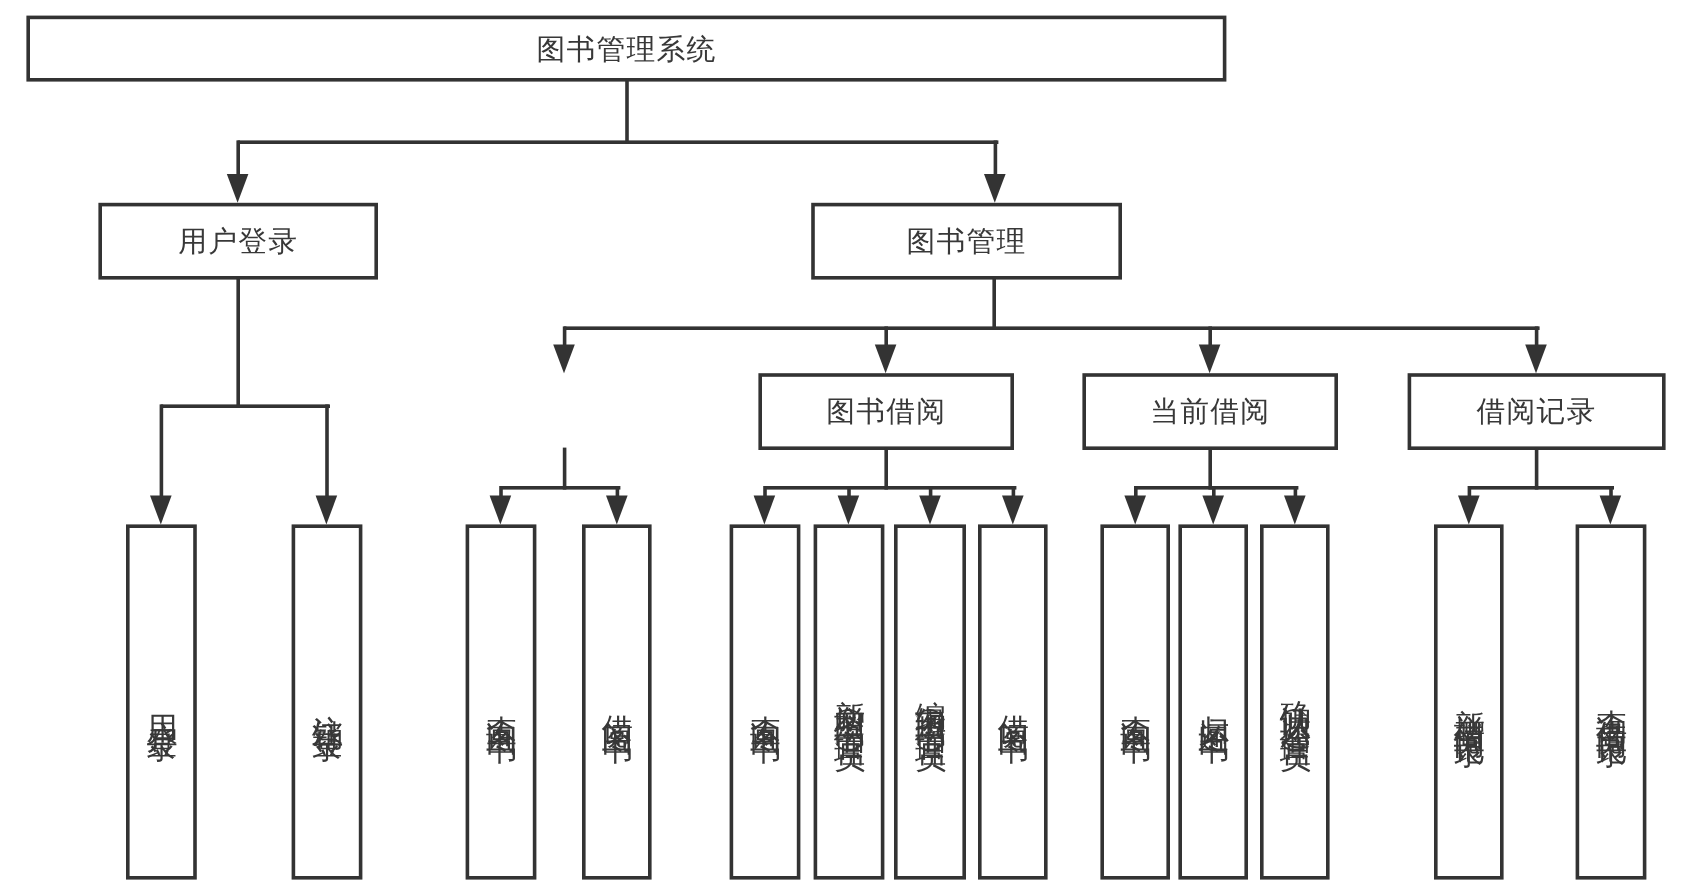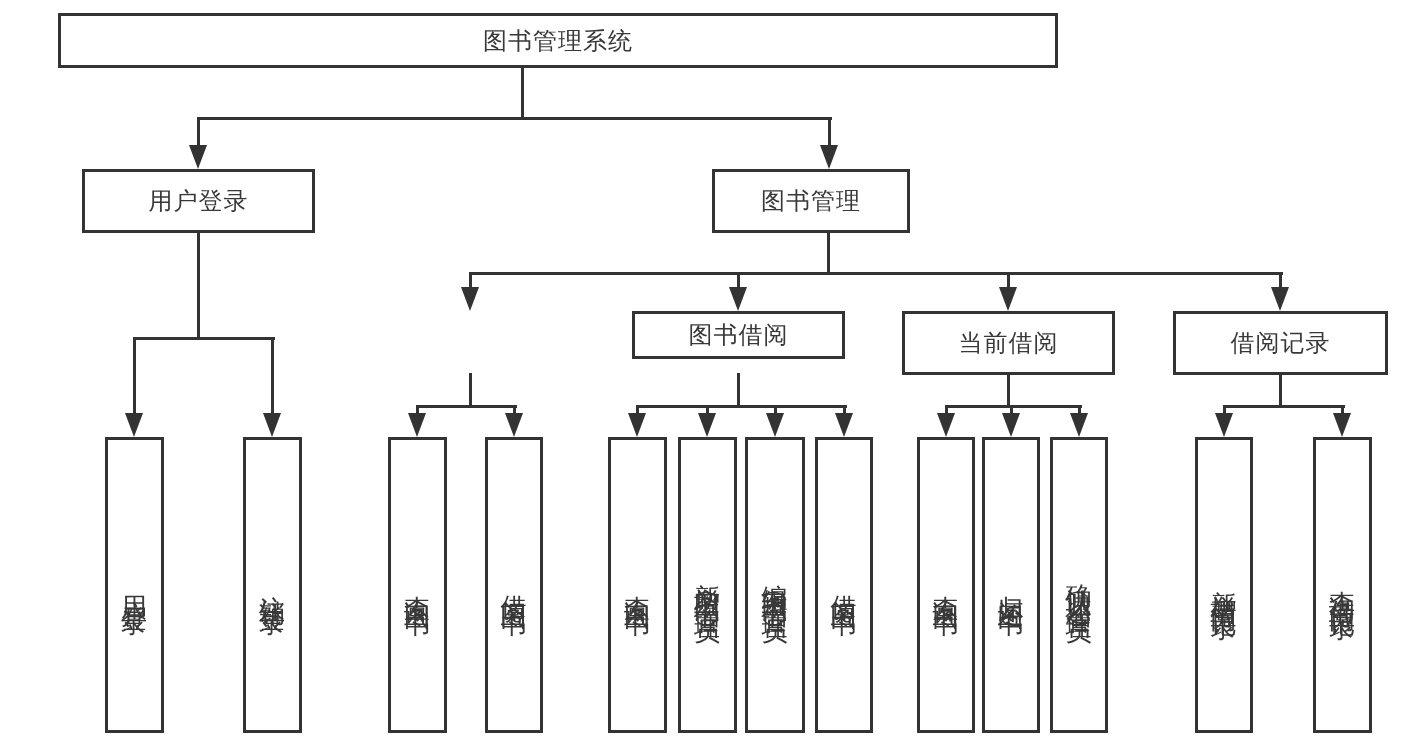--- a/index.html
+++ b/index.html
@@ -57,26 +57,26 @@
     color: var(--watermark, #c6c6c6);
     letter-spacing: 1px;
     white-space: nowrap;
   }
 </style>
 </head>
 <body>
 
 <div id="canvas">
 
-  <div class="box" style="left:22px; top:13px; width:1000px; height:55px;margin-left:36px;">图书管理系统</div>
+  <div class="box" style="left:22px; top:13px; width:1000px; height:55px;">图书管理系统</div>
 
   <div class="box" style="left:82px; top:169px; width:233px; height:64px;">用户登录</div>
-  <div class="box" style="left:712px; top:169px; width:198px; height:64px;">图书管理</div>
+  <div class="box" style="left:676px; top:169px; width:259px; height:64px;">图书管理</div>
 
-  <div class="box" style="left:632px; top:311px; width:213px; height:48px;">图书借阅</div>
+  <div class="box" style="left:632px; top:311px; width:213px; height:64px;">图书借阅</div>
   <div class="box" style="left:902px; top:311px; width:213px; height:64px;">当前借阅</div>
   <div class="box" style="left:1173px; top:311px; width:215px; height:64px;">借阅记录</div>
 
   <div class="vbox" style="left:105px; top:437px; width:59px; height:296px;">
     <span>用户登录</span>
     </div>
   <div class="vbox" style="left:243px; top:437px; width:59px; height:296px;">
     <span>注销登录</span>
     </div>
 

